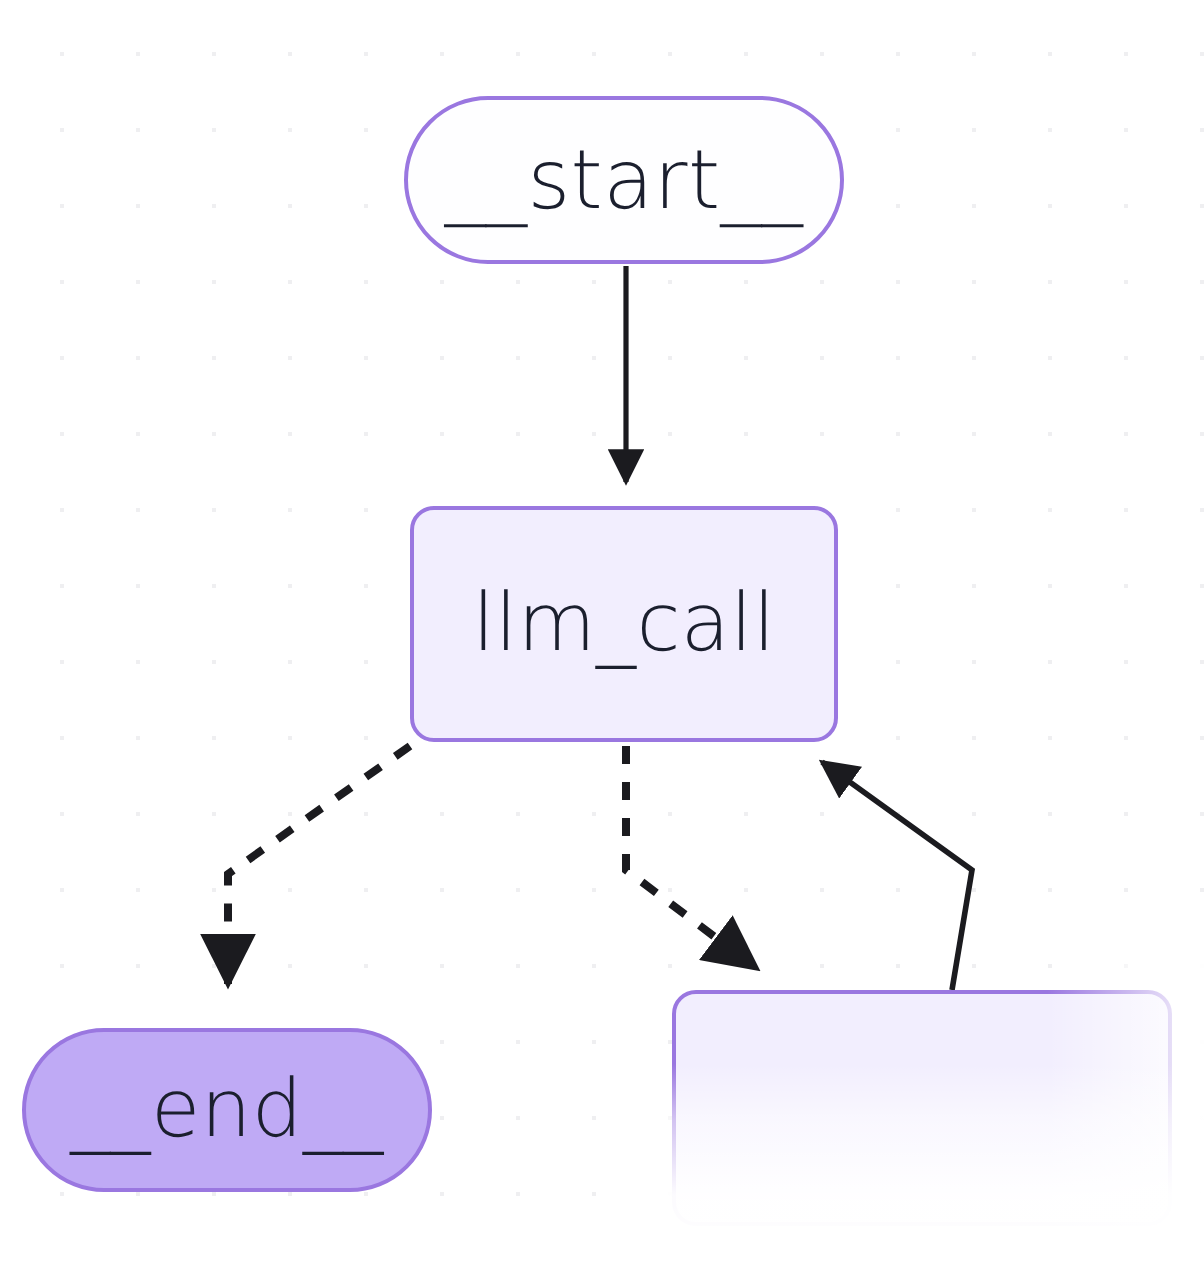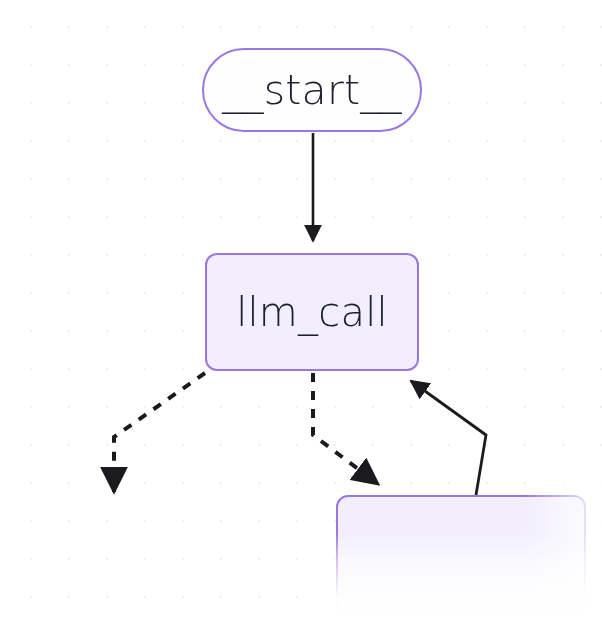--- a/index.html
+++ b/index.html
@@ -130,20 +130,23 @@
   </svg>
 
   <div class="node node-start">
     <span class="node-label">__start__</span>
   </div>
 
   <div class="node node-proc node-llm">
     <span class="node-label">llm_call</span>
   </div>
 
+  <div class="node node-end">
+    <span class="node-label">__end__</span>
+  </div>
 
   <div class="node node-proc node-tool">
     <span class="node-label"></span>
   </div>
 
   <div class="fade-mask"></div>
 
 </div>
 
 </body></html>

